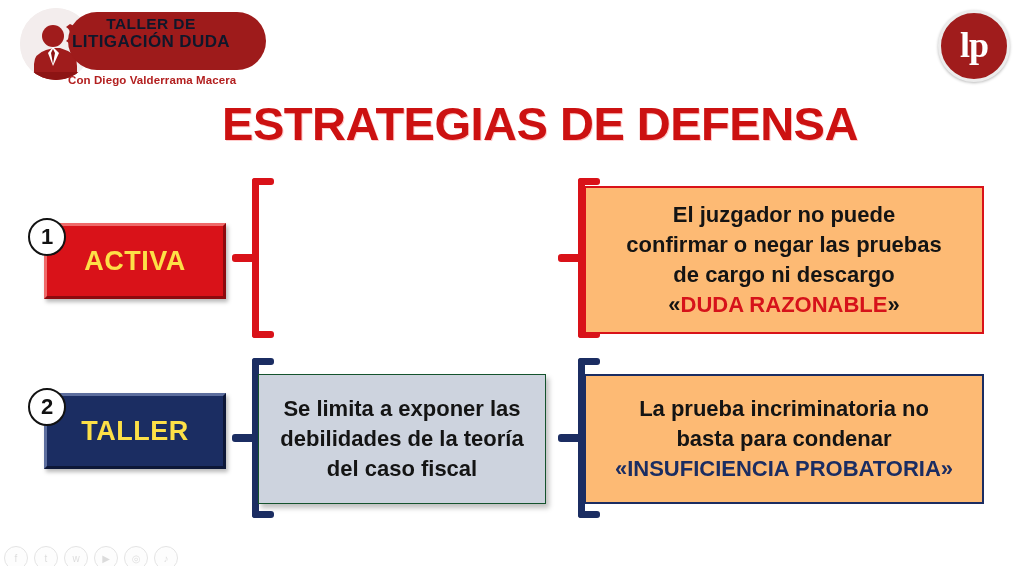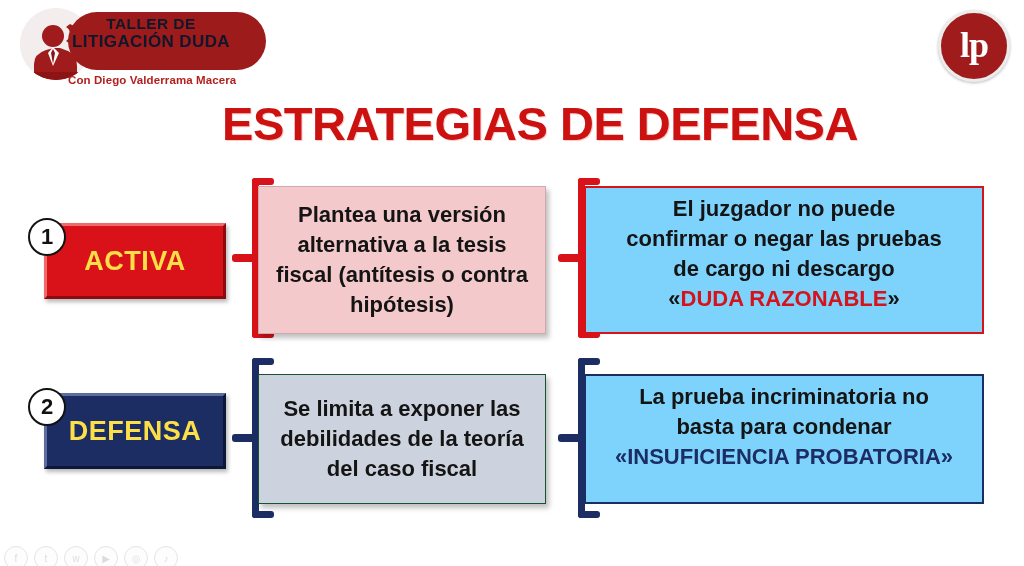--- a/index.html
+++ b/index.html
@@ -241,23 +241,23 @@
     background: #CDD3DE;
     border: 1px solid #14532d;
   }
 
   
   .panel-right {
     position: absolute;
     left: 584px;
     width: 400px;
     box-sizing: border-box;
-    background: #7dd3fc;
-    display: flex;
-    align-items: flex-start;
+    background: #fdba74;
+    display: flex;
+    align-items: center;
     justify-content: center;
     text-align: center;
     color: #141414;
     font-weight: bold;
     font-size: 22px;
     line-height: 30px;
     padding: 6px 14px;
   }
   .panel-right.red-outline  { top: 8px;  height: 148px; border: 2.5px solid #D91219; }
   .panel-right.navy-outline { top: 16px; height: 130px; border: 2.5px solid #1B2D62; }
@@ -327,23 +327,20 @@
       <span>ACTIVA</span>
     </div>
 
     <div class="bracket red bracket-mid">
       <div class="stub"></div>
       <div class="arm-t"></div>
       <div class="arm-v"></div>
       <div class="arm-b"></div>
     </div>
 
-    <div class="panel-mid pink">
-      <span>Plantea una versión alternativa a la tesis fiscal (antítesis o contra hipótesis)</span>
-    </div>
 
     <div class="bracket red bracket-right">
       <div class="stub"></div>
       <div class="arm-t"></div>
       <div class="arm-v"></div>
       <div class="arm-b"></div>
     </div>
 
     <div class="panel-right red-outline">
       <div>
@@ -353,21 +350,21 @@
         <span class="quote-black">«</span><span class="hl-red">DUDA RAZONABLE</span><span class="quote-black">»</span>
       </div>
     </div>
   </div>
 
   <div class="row row-passive">
 
     <div class="num-badge">2</div>
 
     <div class="label-chip navy">
-      <span>DEFENSA</span>
+      <span>TALLER</span>
     </div>
 
     <div class="bracket navy bracket-mid">
       <div class="stub"></div>
       <div class="arm-t"></div>
       <div class="arm-v"></div>
       <div class="arm-b"></div>
     </div>
 
     <div class="panel-mid grey">

